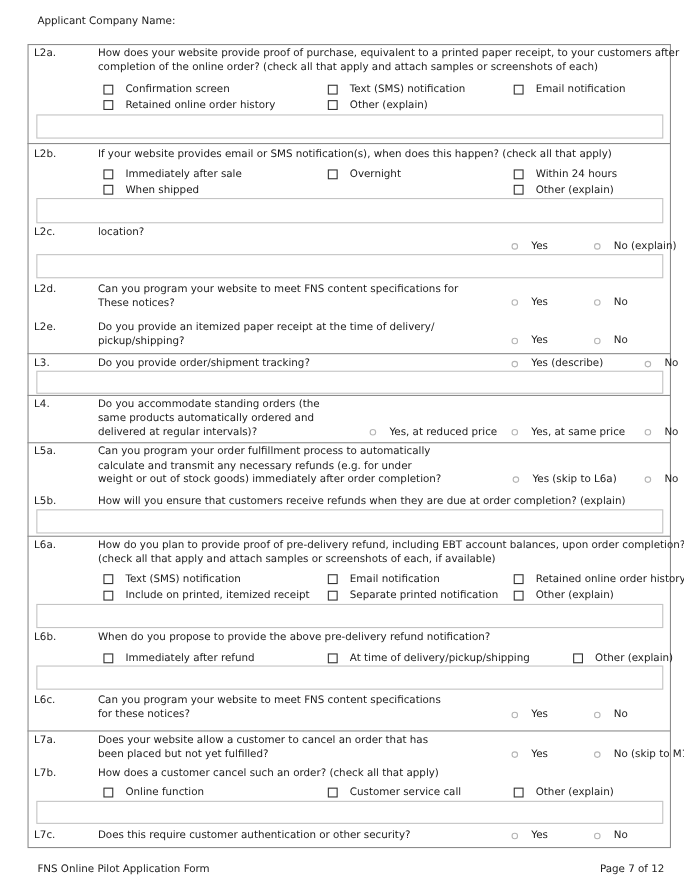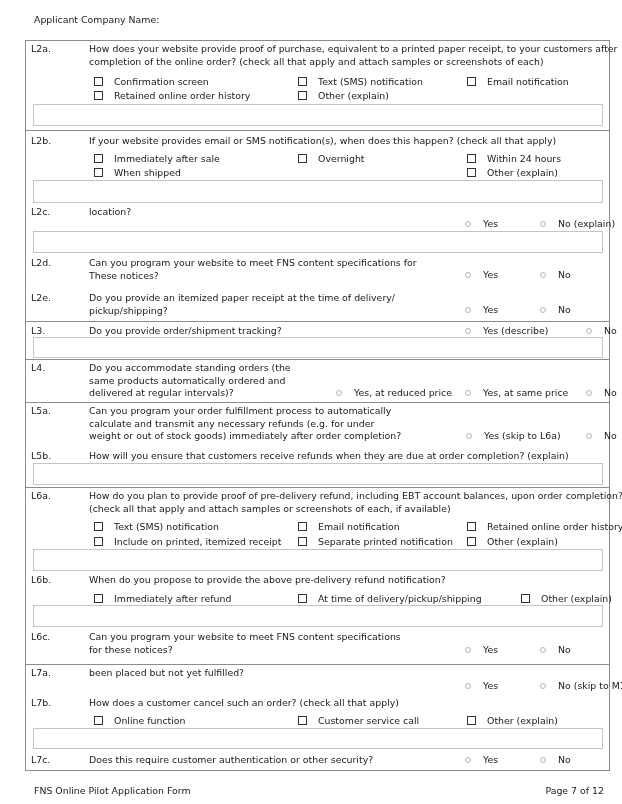--- a/index.html
+++ b/index.html
@@ -261,20 +261,21 @@
     </div>
   <div class="opt" style="left:504px;top:644px">
       <span class="rb"></span>
       <span>No</span>
     </div>
 </div>
 
 <div>
   <div class="abs qnum" style="top:667px">L7a.</div>
   <div class="qtext" style="top:667px">
+    <div>Does your website allow a customer to cancel an order that has</div>
     <div>been placed but not yet fulfilled?</div>
   </div>
   <div class="opt" style="left:429px;top:680px">
       <span class="rb"></span>
       <span>Yes</span>
     </div>
   <div class="opt" style="left:504px;top:680px">
       <span class="rb"></span>
       <span>No (skip to M1a)</span>
     </div>

